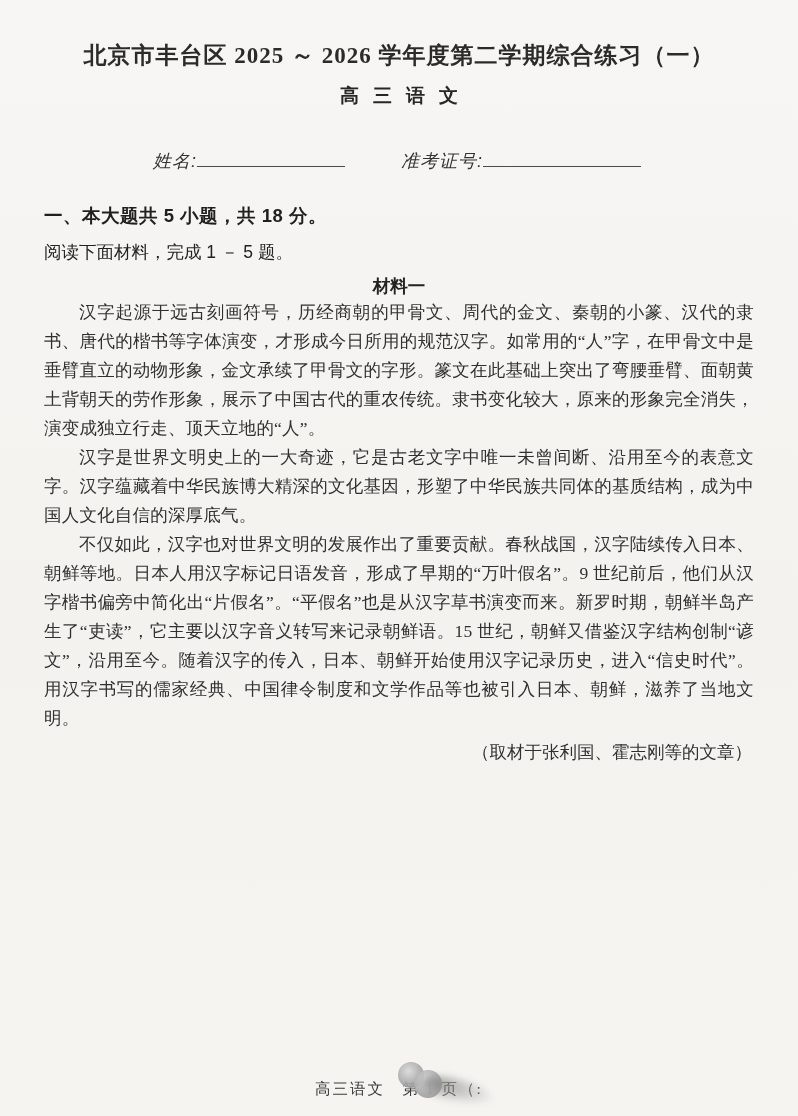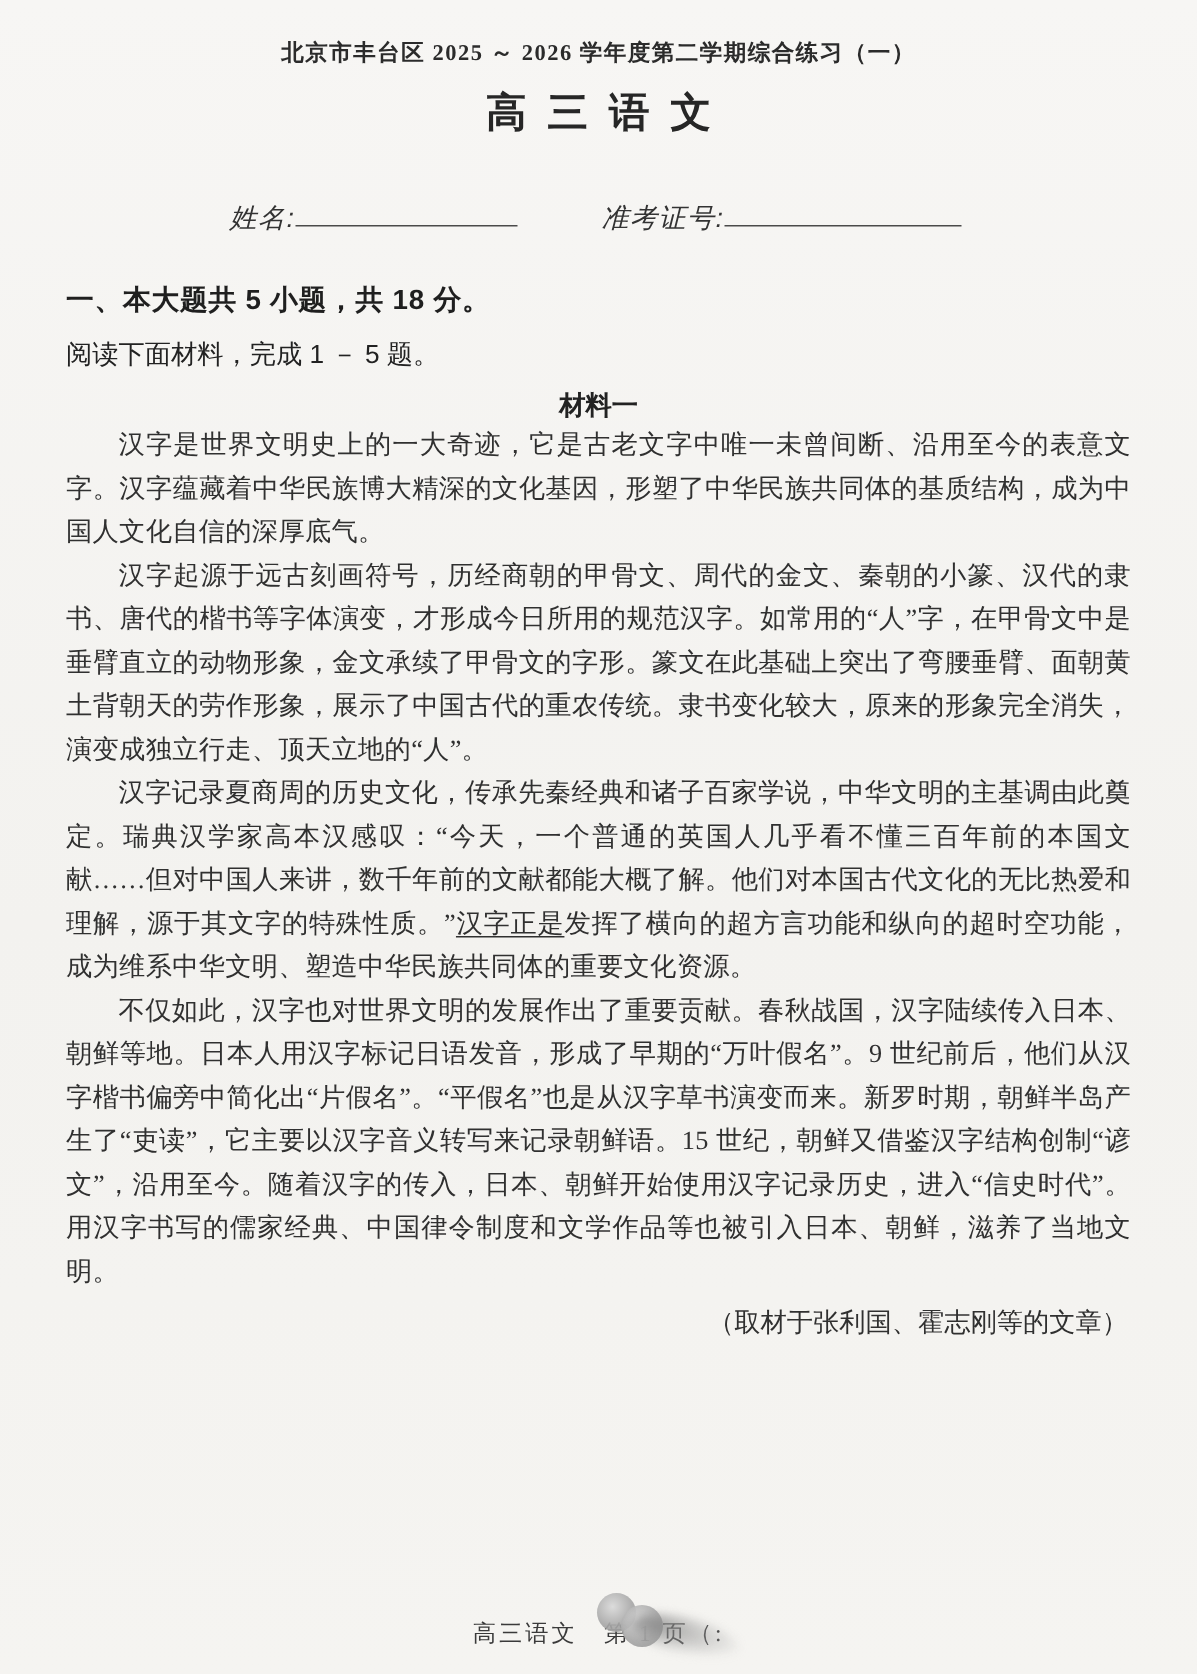--- a/index.html
+++ b/index.html
@@ -10,29 +10,29 @@
     height: 1116px;
     margin: 0 auto;
     background: linear-gradient(180deg, #f7f6f4 0%, #f3f2ef 55%, #f5f4f1 100%);
     color: #2e2e2e;
     font-family: "Liberation Serif", "DejaVu Serif", serif;
     overflow: hidden;
     padding: 20px 44px 0 44px;
   }
   .title-line1 {
     text-align: center;
-    font-size: 15px;
+    font-size: 23px;
     font-weight: bold;
     letter-spacing: 1px;
     color: #2b2b2b;
-    margin-top: 6px;
+    margin-top: 20px;
   }
   .title-line2 {
     text-align: center;
-    font-size: 27px;
+    font-size: 19px;
     font-weight: bold;
     font-family: "Liberation Sans", "DejaVu Sans", sans-serif;
     letter-spacing: 14px;
     color: #262626;
     margin-top: 12px;
     text-indent: 14px; 
   }
   .name-row {
     margin-top: 40px;
     text-align: center;
@@ -153,23 +153,22 @@
   </div>
 
 
   <div class="section-heading">一、本大题共 5 小题，共 18 分。</div>
 
   <div class="reading-prompt">阅读下面材料，完成 1 － 5 题。</div>
 
   <div class="material-title">材料一</div>
 
   <div class="material-body">
+    <p>汉字起源于远古刻画符号，历经商朝的甲骨文、周代的金文、秦朝的小篆、汉代的隶书、唐代的楷书等字体演变，才形成今日所用的规范汉字。如常用的“人”字，在甲骨文中是垂臂直立的动物形象，金文承续了甲骨文的字形。篆文在此基础上突出了弯腰垂臂、面朝黄土背朝天的劳作形象，展示了中国古代的重农传统。隶书变化较大，原来的形象完全消失，演变成独立行走、顶天立地的“人”。</p>
     <p>汉字是世界文明史上的一大奇迹，它是古老文字中唯一未曾间断、沿用至今的表意文字。汉字蕴藏着中华民族博大精深的文化基因，形塑了中华民族共同体的基质结构，成为中国人文化自信的深厚底气。</p>
-    <p>汉字起源于远古刻画符号，历经商朝的甲骨文、周代的金文、秦朝的小篆、汉代的隶书、唐代的楷书等字体演变，才形成今日所用的规范汉字。如常用的“人”字，在甲骨文中是垂臂直立的动物形象，金文承续了甲骨文的字形。篆文在此基础上突出了弯腰垂臂、面朝黄土背朝天的劳作形象，展示了中国古代的重农传统。隶书变化较大，原来的形象完全消失，演变成独立行走、顶天立地的“人”。</p>
-    <p><span>汉字记录夏商周的历史文化，传承先秦经典和诸子百家学说，中华文明的主基调由此奠定。瑞典汉学家高本汉感叹：“今天，一个普通的英国人几乎看不懂三百年前的本国文献……但对中国人来讲，数千年前的文献都能大概了解。他们对本国古代文化的无比热爱和理解，源于其文字的特殊性质。”</span><span class="underlined">汉字正是</span><span>发挥了横向的超方言功能和纵向的超时空功能，成为维系中华文明、塑造中华民族共同体的重要文化资源。</span></p>
     <p>不仅如此，汉字也对世界文明的发展作出了重要贡献。春秋战国，汉字陆续传入日本、朝鲜等地。日本人用汉字标记日语发音，形成了早期的“万叶假名”。9 世纪前后，他们从汉字楷书偏旁中简化出“片假名”。“平假名”也是从汉字草书演变而来。新罗时期，朝鲜半岛产生了“吏读”，它主要以汉字音义转写来记录朝鲜语。15 世纪，朝鲜又借鉴汉字结构创制“谚文”，沿用至今。随着汉字的传入，日本、朝鲜开始使用汉字记录历史，进入“信史时代”。用汉字书写的儒家经典、中国律令制度和文学作品等也被引入日本、朝鲜，滋养了当地文明。</p>
   </div>
 
   <div class="attribution">（取材于张利国、霍志刚等的文章）</div>
 
   <div class="footer">高三语文　第 1 页（:</div>
 
   <div class="smudge">
     <div class="c1"></div>
     <div class="c2"></div>

